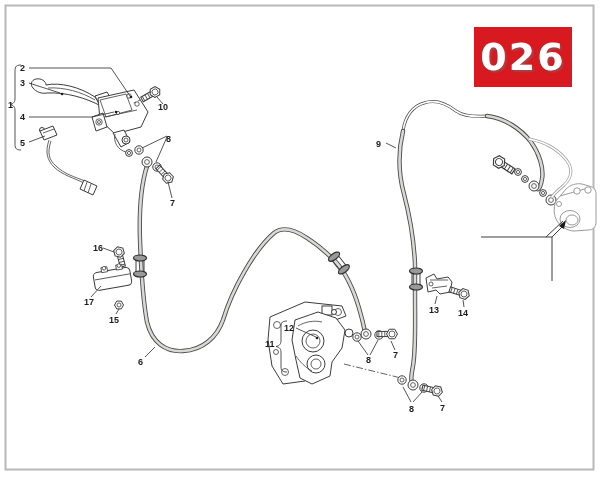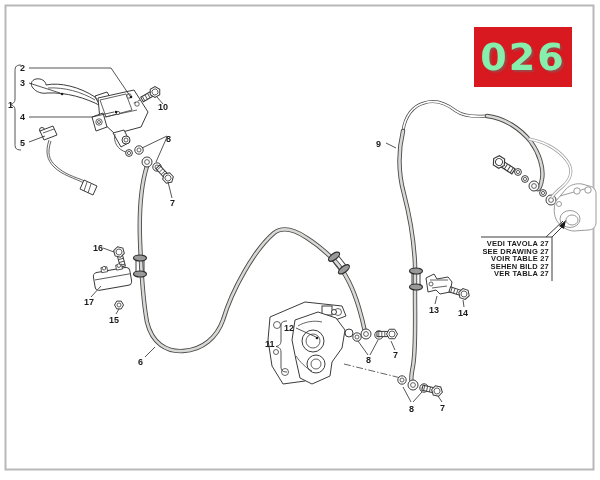--- a/index.html
+++ b/index.html
@@ -10,21 +10,21 @@
   svg text.callout{
     font-family:"Liberation Sans",sans-serif;
     font-size:9px;font-weight:bold;fill:#1b1b1b;
   }
   .badge{
     position:absolute;left:474px;top:27px;width:98px;height:60px;
     background:#d8191f;display:flex;align-items:center;justify-content:center;
   }
   .badge span{
     font-family:"DejaVu Sans","Liberation Sans",sans-serif;
-    font-size:38px;font-weight:bold;color:#86efac;letter-spacing:2px;
+    font-size:38px;font-weight:bold;color:#ffffff;letter-spacing:2px;
     text-shadow:2px 2px 2px rgba(110,110,110,0.55);
     text-align:center;
   }
   .ref-note{
     position:absolute;left:440px;top:240px;width:109px;text-align:right;
     font-size:7.5px;line-height:7.5px;font-weight:bold;color:#1b1b1b;
     letter-spacing:0.2px;white-space:nowrap;
   }
   
   .ln{fill:none;stroke:#3c3c3c;stroke-width:1;}
@@ -280,21 +280,14 @@
       <text x="458" y="316" class="callout">14</text>
     </g>
   </svg>
 
   
   <div class="badge">
     <span>026</span>
   </div>
 
   
-  <div class="ref-note">
-    <div>VEDI TAVOLA 27</div>
-    <div>SEE DRAWING 27</div>
-    <div>VOIR TABLE 27</div>
-    <div>SEHEN BILD 27</div>
-    <div>VER TABLA 27</div>
-  </div>
 
 </div>
 
 </body></html>

